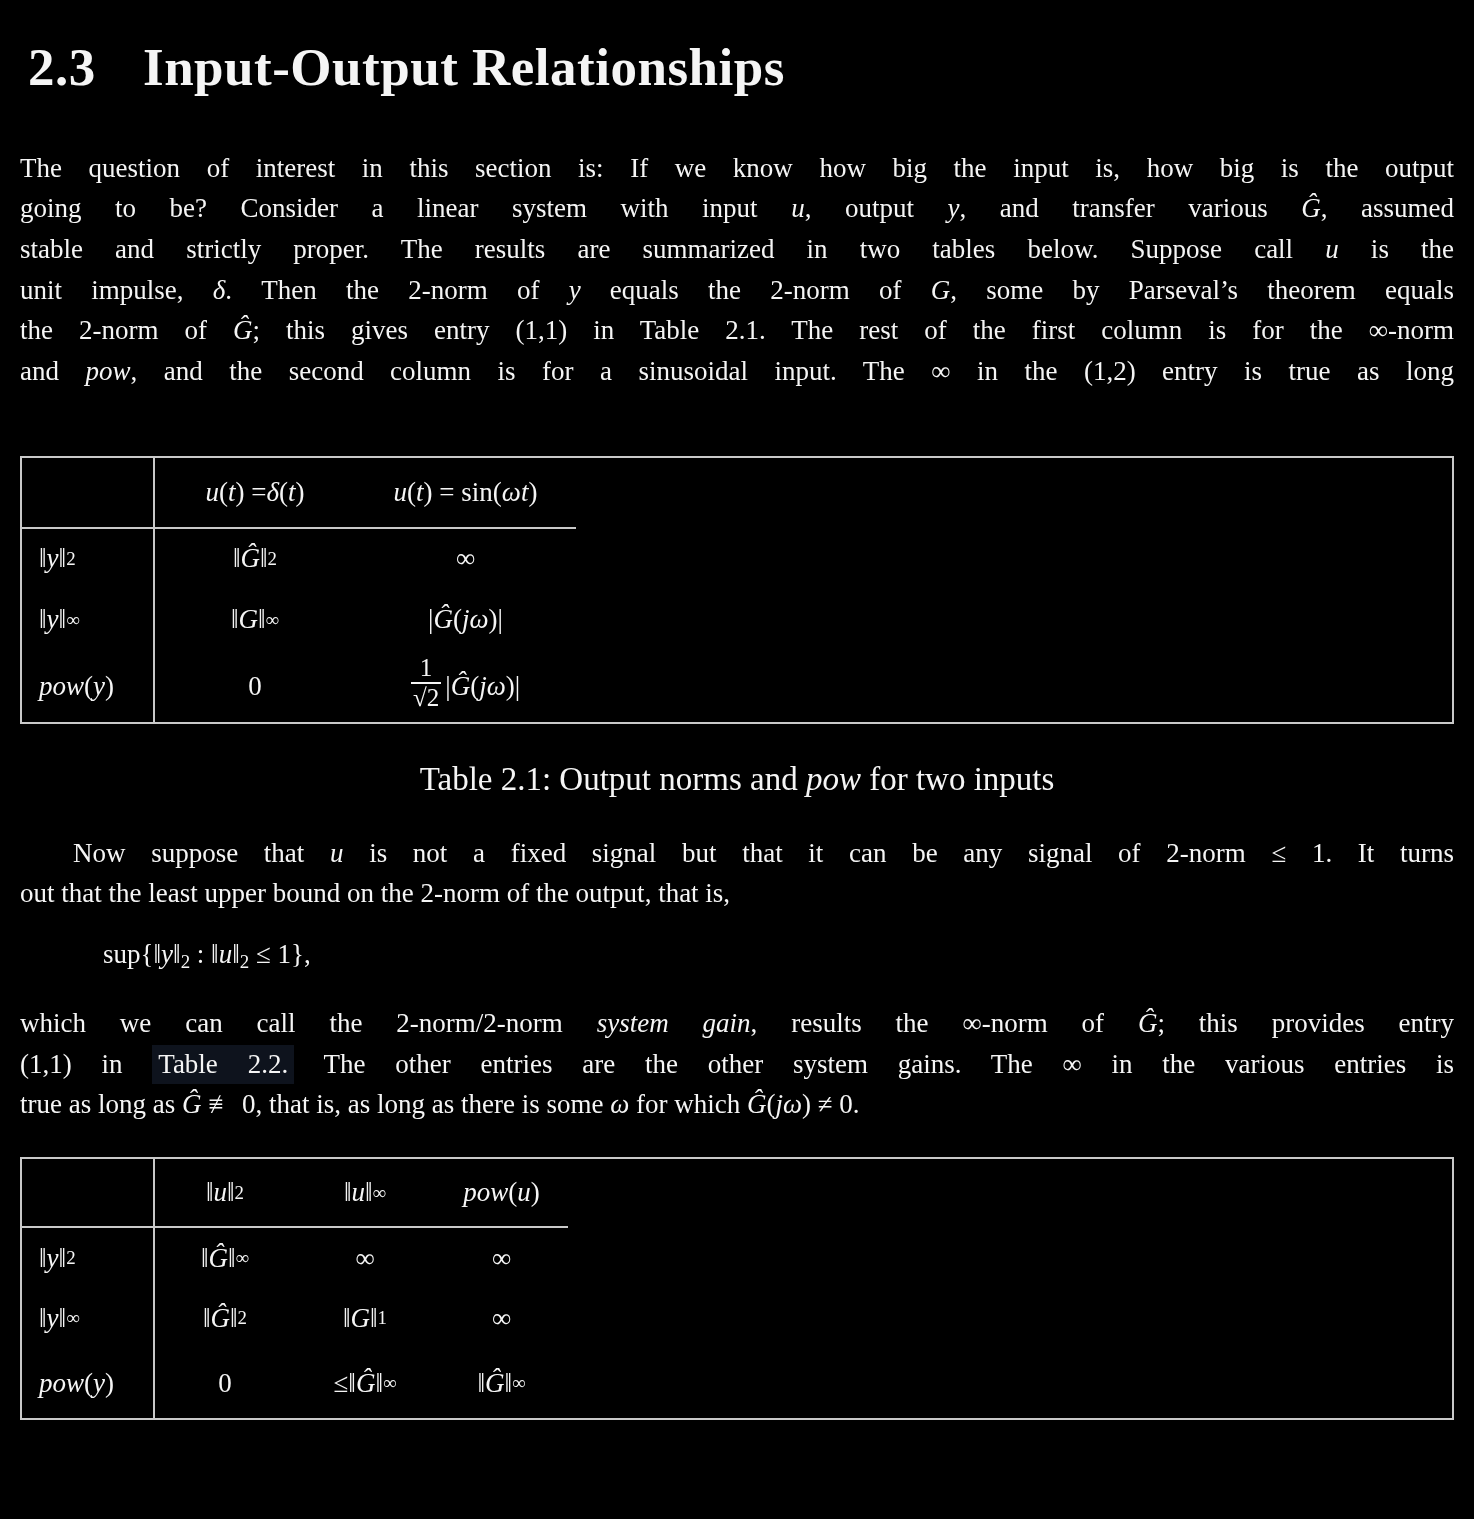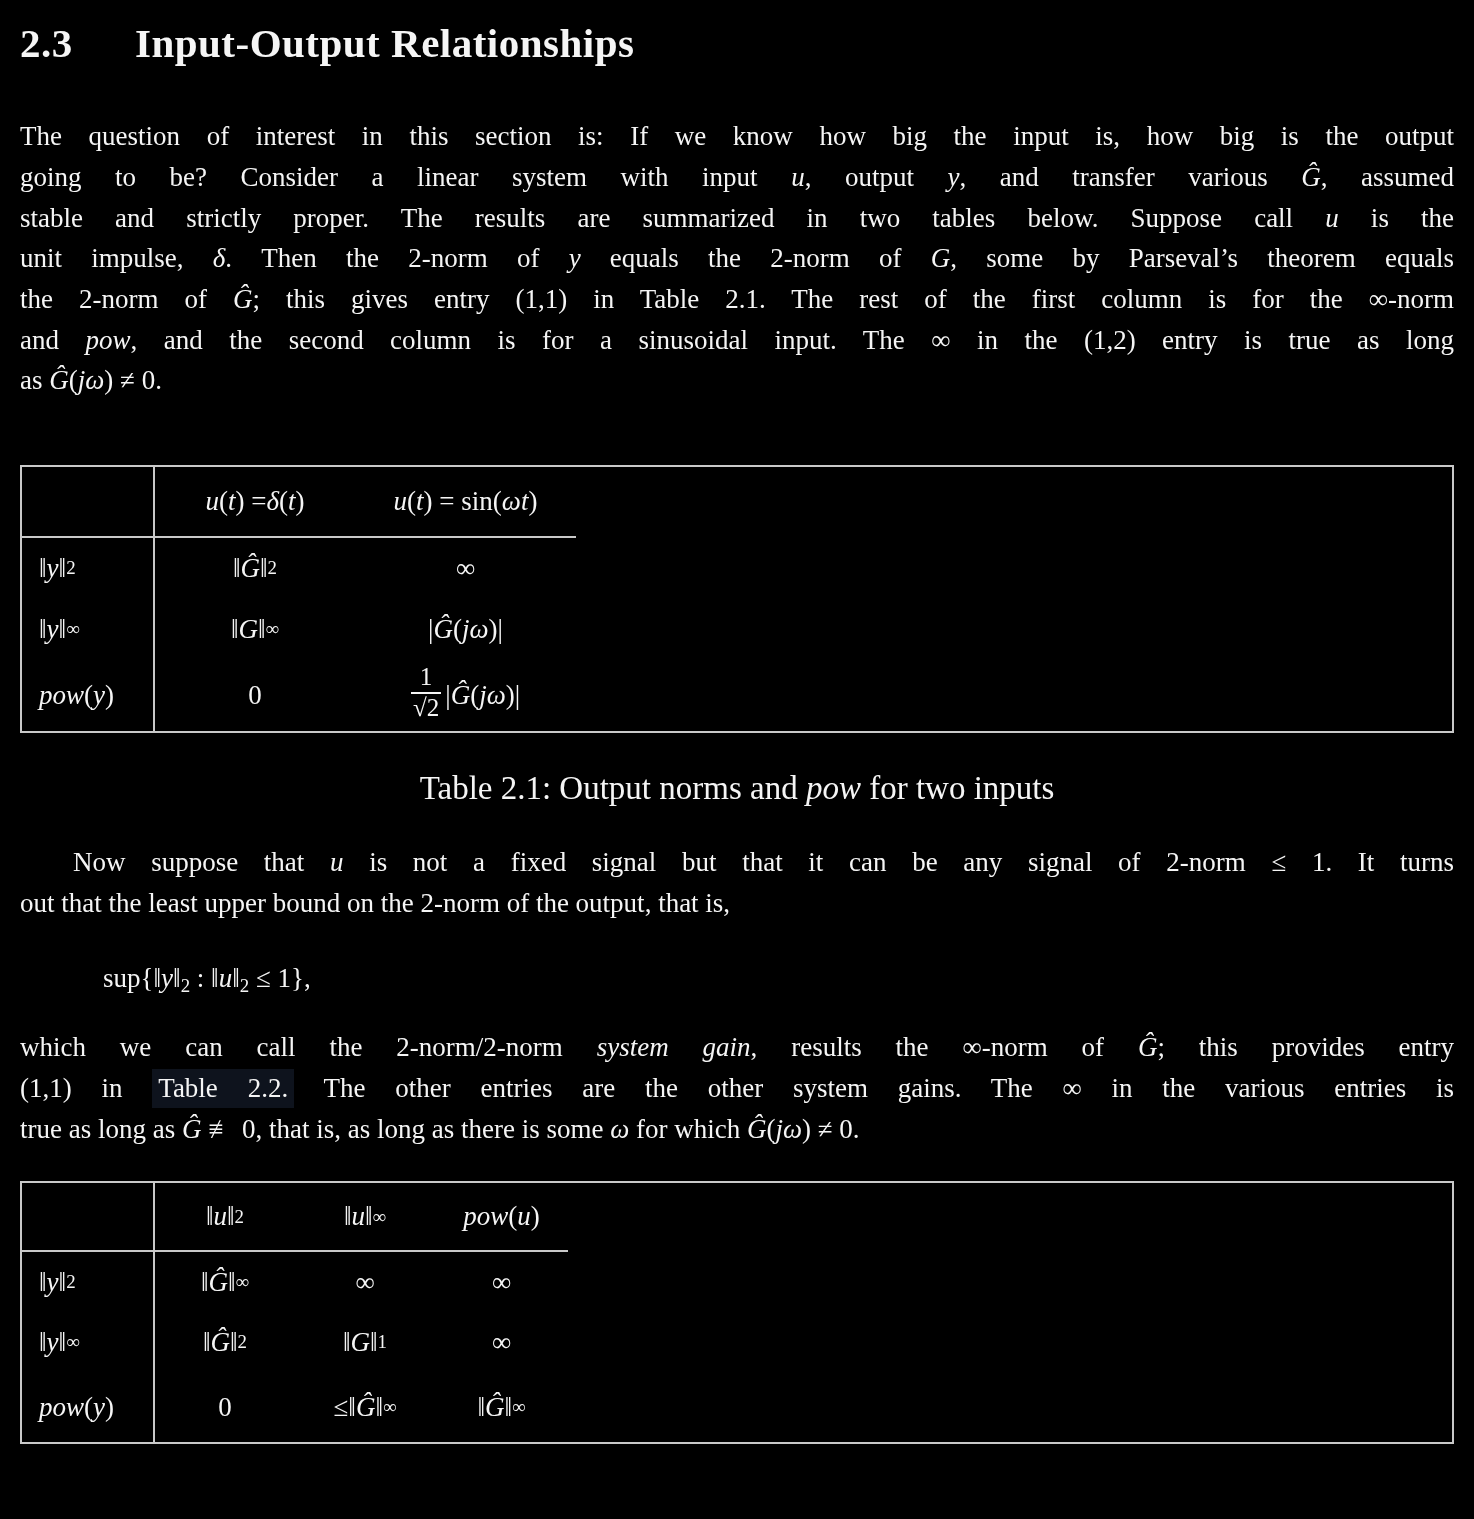--- a/index.html
+++ b/index.html
@@ -12,41 +12,41 @@
   body{
     width:1474px;height:1519px;
     background:var(--background);
     color:var(--text-color);
     font-family:"Liberation Serif","DejaVu Serif",serif;
     overflow:hidden;
   }
   .page{box-sizing:border-box;width:1474px;height:1519px;padding:0 20px;}
 
   h1.section-heading{
-    margin:0;padding-top:19px;
-    font-size:41px;font-weight:bold;line-height:1.2;
+    margin:8px;padding-top:28px;
+    font-size:53px;font-weight:bold;line-height:1.2;
     letter-spacing:0.5px;
   }
   .h-num{display:inline-block;min-width:115px;}
 
   .para{font-size:27px;}
   .pline{
     height:40.7px;line-height:40.7px;
     text-align:justify;text-align-last:justify;
     white-space:nowrap;
   }
   .pline.last{text-align-last:left;}
   .pline.indent{text-indent:53px;}
 
   .para1{margin-top:48px;}
   .para2{margin-top:33px;}
   .para3{margin-top:28px;}
 
   .formula{
-    margin-top:35px;
+    margin-top:20px;
     padding-left:83px;
     font-size:27px;line-height:41px;height:41px;
   }
 
   .mtable{
     display:grid;
     border:2px solid var(--table-border-color);
     margin:0 auto;
   }
   .t1{margin-top:64px;grid-template-columns:133px 200px 221px;grid-template-rows:71px 60px 62px 71px;}
@@ -80,21 +80,20 @@
     <span class="h-num">2.3</span><span>Input-Output Relationships</span>
   </h1>
 
   <div class="para para1">
     <div class="pline"><span>The question of interest in this section is: If we know how big the input is, how big is the output</span></div>
     <div class="pline"><span>going to be? Consider a linear system with input </span><span class="run-i">u</span><span>, output </span><span class="run-i">y</span><span>, and transfer various </span><span class="run-i">Ĝ</span><span>, assumed</span></div>
     <div class="pline"><span>stable and strictly proper. The results are summarized in two tables below. Suppose call </span><span class="run-i">u</span><span> is the</span></div>
     <div class="pline"><span>unit impulse, </span><span class="run-i">δ</span><span>. Then the 2-norm of </span><span class="run-i">y</span><span> equals the 2-norm of </span><span class="run-i">G</span><span>, some by Parseval’s theorem equals</span></div>
     <div class="pline"><span>the 2-norm of </span><span class="run-i">Ĝ</span><span>; this gives entry (1,1) in Table 2.1. The rest of the first column is for the ∞-norm</span></div>
     <div class="pline"><span>and </span><span class="run-i">pow</span><span>, and the second column is for a sinusoidal input. The ∞ in the (1,2) entry is true as long</span></div>
-    <div class="pline last"><span>as </span><span class="run-i">Ĝ</span><span>(</span><span class="run-i">jω</span><span>) ≠ 0.</span></div>
   </div>
 
   <div class="mtable t1">
     <div class="cell hdr rowlabel"></div>
     <div class="cell hdr">
         <span class="run-i">u</span>
         <span>(</span>
         <span class="run-i">t</span>
         <span>) = </span>
         <span class="run-i">δ</span>

